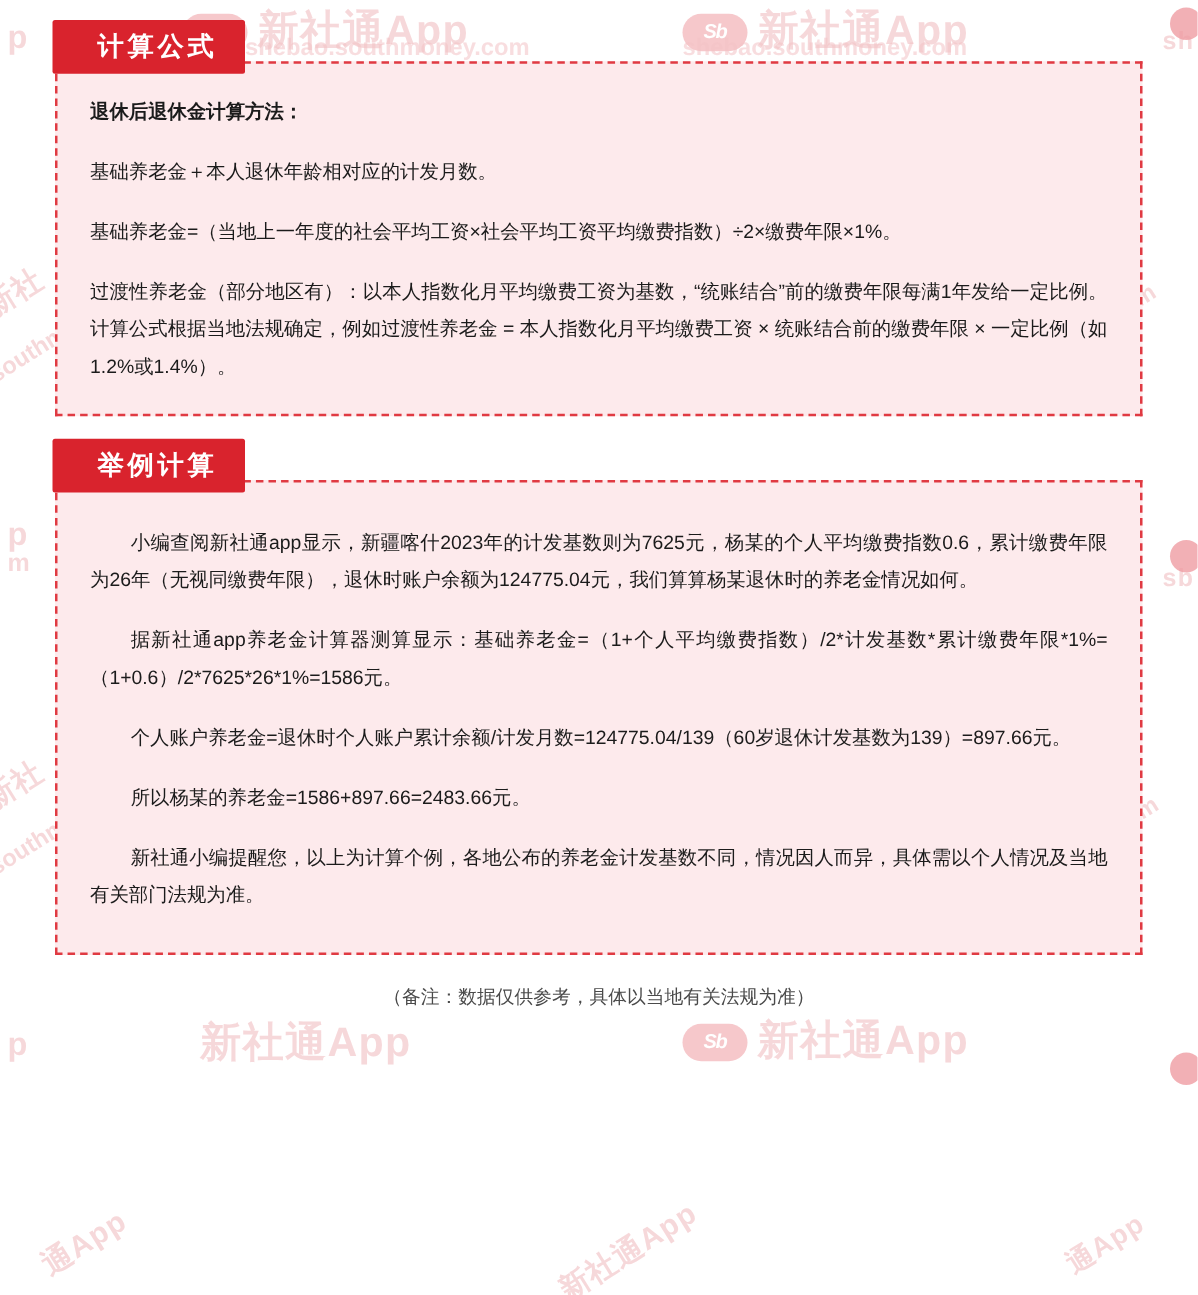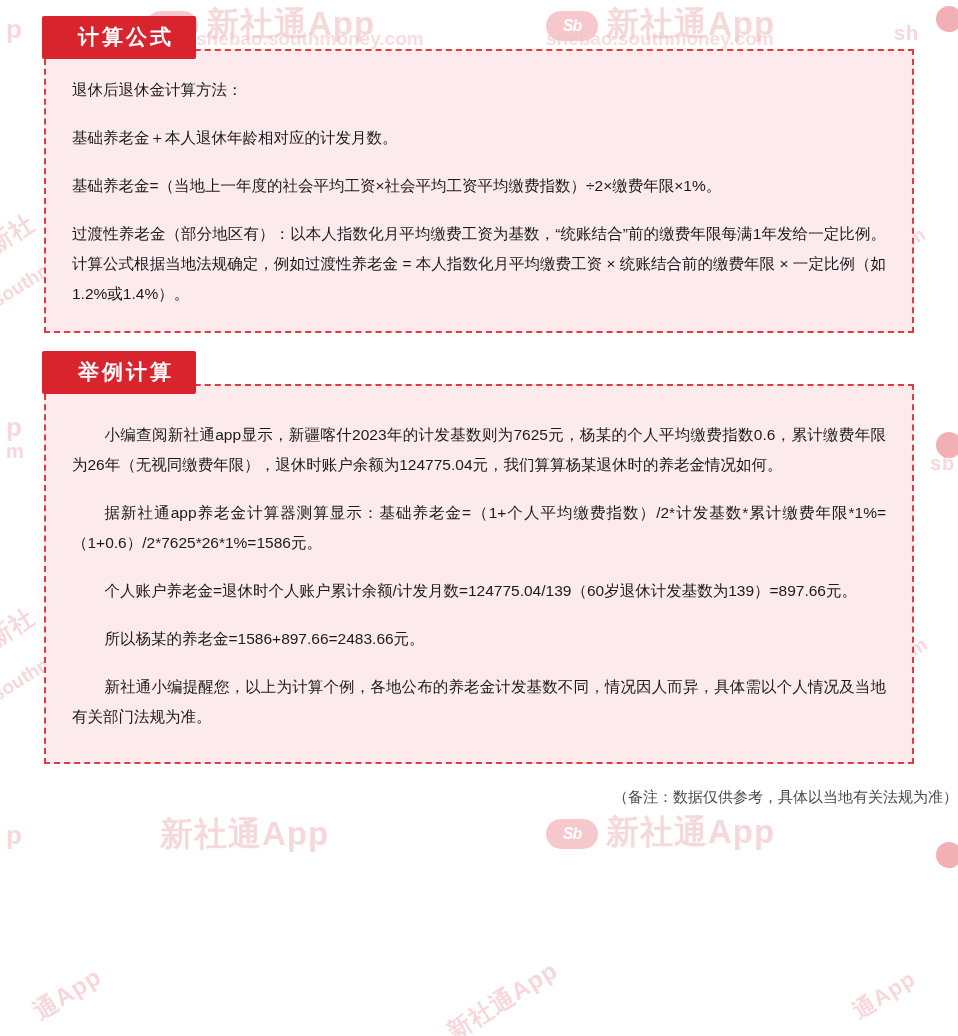--- a/index.html
+++ b/index.html
@@ -87,25 +87,25 @@
   #example-box { margin-top: -10px; padding: 34px 26px 30px 26px; }
 
   .para {
     font-size: 15.5px;
     line-height: 30px;
     margin: 0 0 18px 0;
     color: #1b1b1b;
     text-align: justify;
   }
   .para:last-child { margin-bottom: 0; }
-  .para.bold { font-weight: normal; }
+  .para.bold { font-weight: bold; }
   .para.indent { text-indent: 2.1em; }
 
   .footnote {
-    text-align: right;
+    text-align: center;
     font-size: 15px;
     color: #4a4a4a;
     margin-top: 24px;
   }
 
   .spacer-16 { height: 16px; }
 </style>
 </head>
 <body>
 
@@ -119,21 +119,21 @@
 
   <div class="wm wm-url" style="left:196px; top:28px;">shebao.southmoney.com</div>
   <div class="wm wm-url" style="left:546px; top:28px;">shebao.southmoney.com</div>
   <div class="wm wm-url" style="left:196px; top:450px;">shebao.southmoney.com</div>
   <div class="wm wm-url" style="left:546px; top:450px;">shebao.southmoney.com</div>
 
   <div class="wm wm-big" style="left:6px; top:14px; font-size:26px;">p</div>
   <div class="wm wm-big" style="left:6px; top:412px; font-size:26px;">p</div>
   <div class="wm wm-big" style="left:6px; top:440px; font-size:20px;">m</div>
   <div class="wm wm-big" style="left:6px; top:820px; font-size:26px;">p</div>
-  <div class="wm wm-big" style="left:894px; top:22px; font-size:20px;">sh</div>
+  <div class="wm wm-big" style="left:930px; top:22px; font-size:20px;">sh</div>
   <div class="wm wm-big" style="left:930px; top:452px; font-size:20px;">sb</div>
 
   <div class="wm wm-rot wm-big" style="left:-14px; top:218px; font-size:24px;">新社</div>
   <div class="wm wm-rot wm-url" style="left:-18px; top:250px;">southmoney.com</div>
   <div class="wm wm-rot wm-big" style="left:-14px; top:612px; font-size:24px;">新社</div>
   <div class="wm wm-rot wm-url" style="left:-18px; top:644px;">southmoney.com</div>
   <div class="wm wm-rot wm-big" style="left:220px; top:222px; font-size:24px;">southmoney</div>
   <div class="wm wm-rot wm-big" style="left:300px; top:630px; font-size:22px;">新社通</div>
   <div class="wm wm-rot wm-big" style="left:560px; top:210px; font-size:24px;">新社通</div>
   <div class="wm wm-rot wm-url" style="left:600px; top:256px;">southmoney</div>

